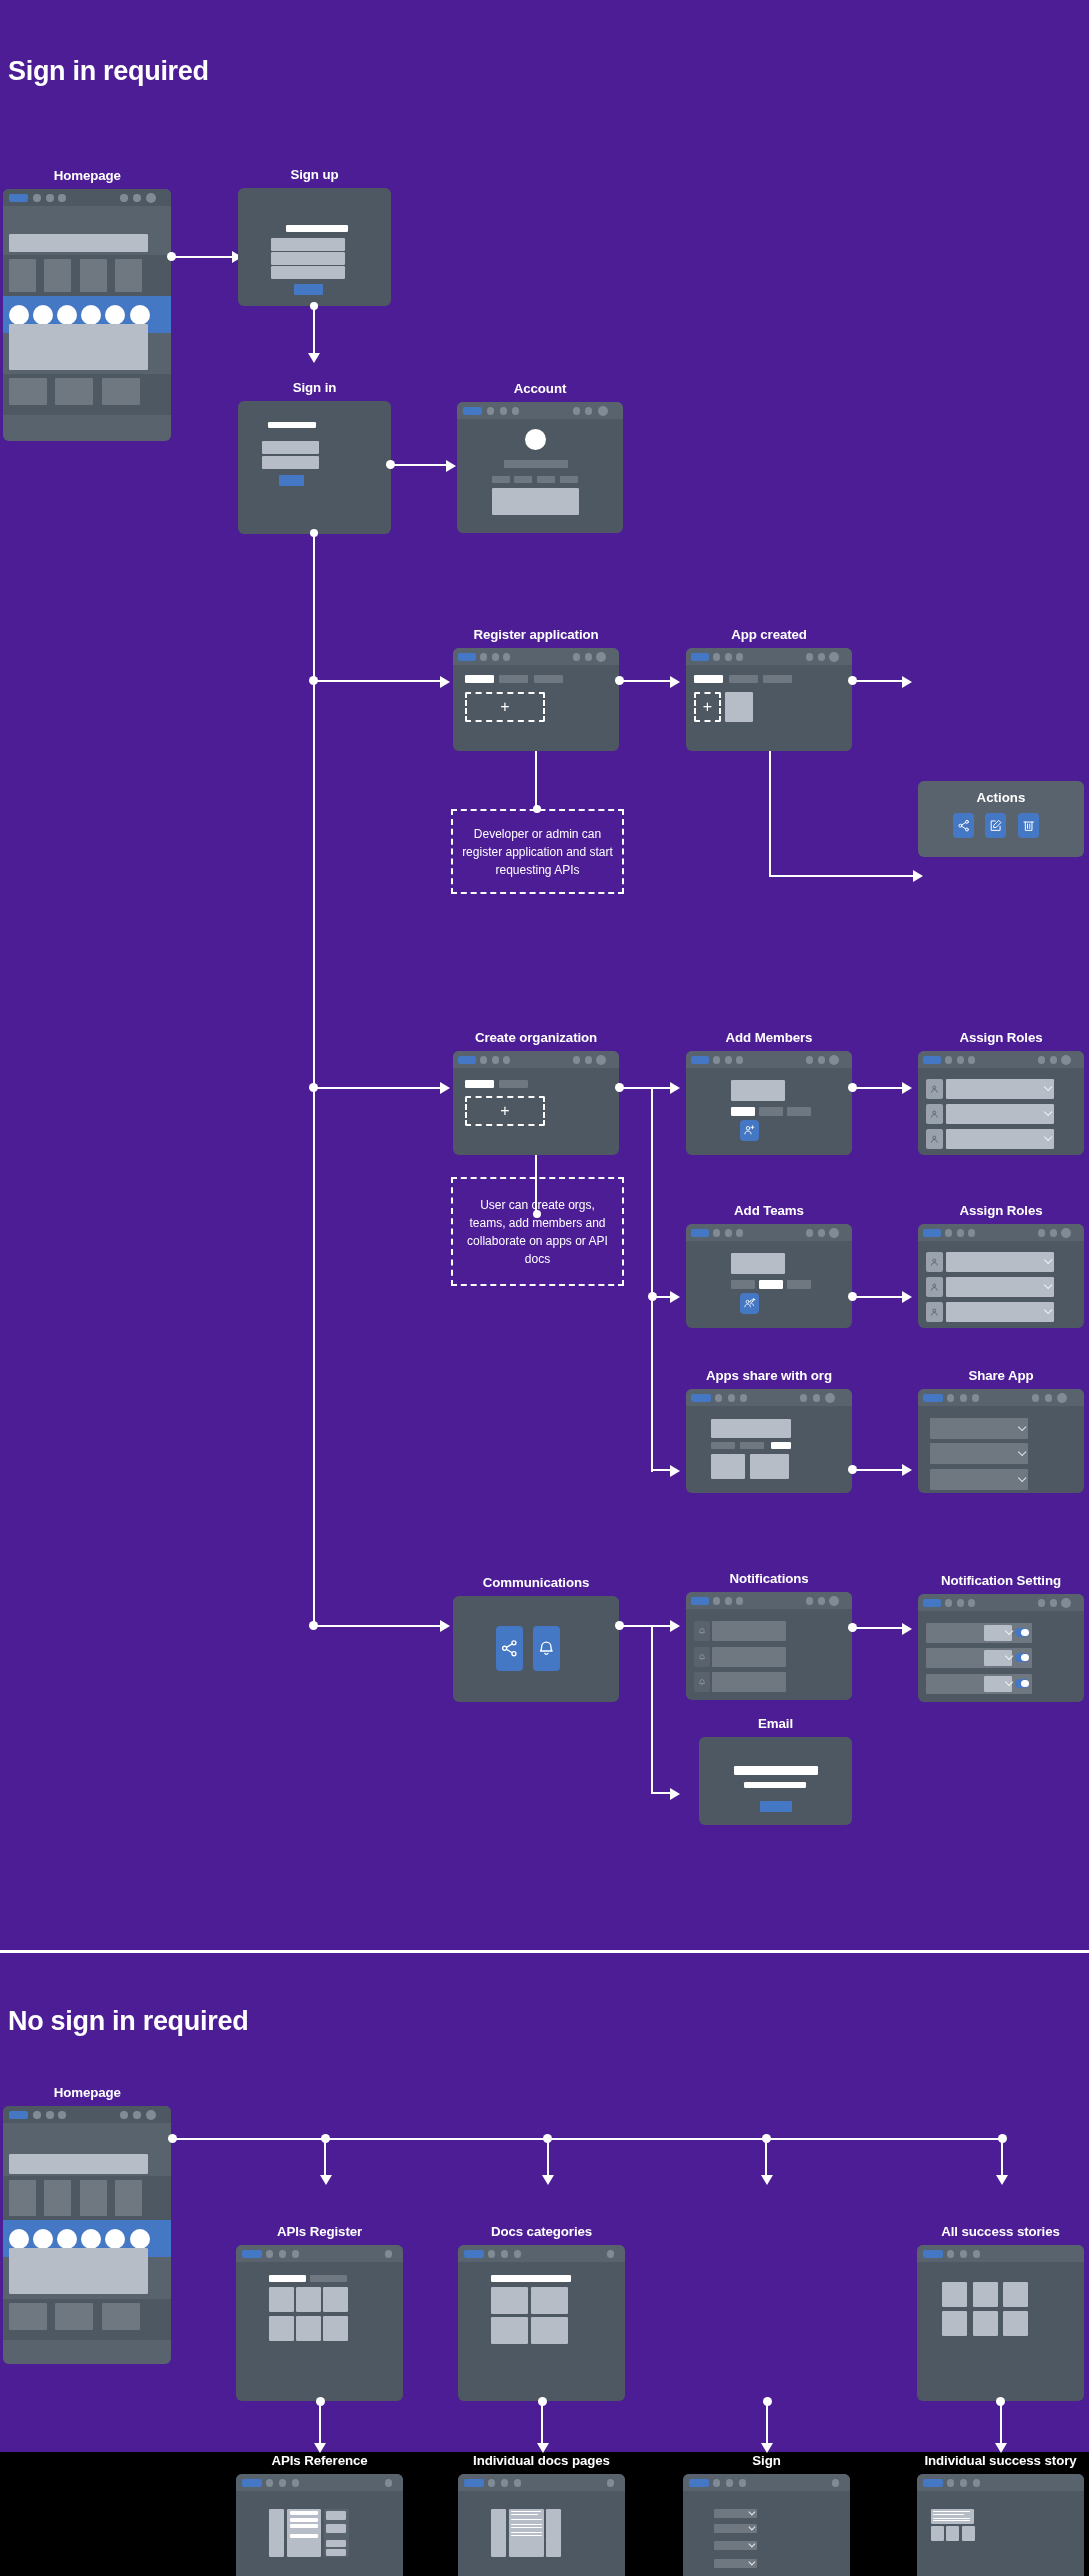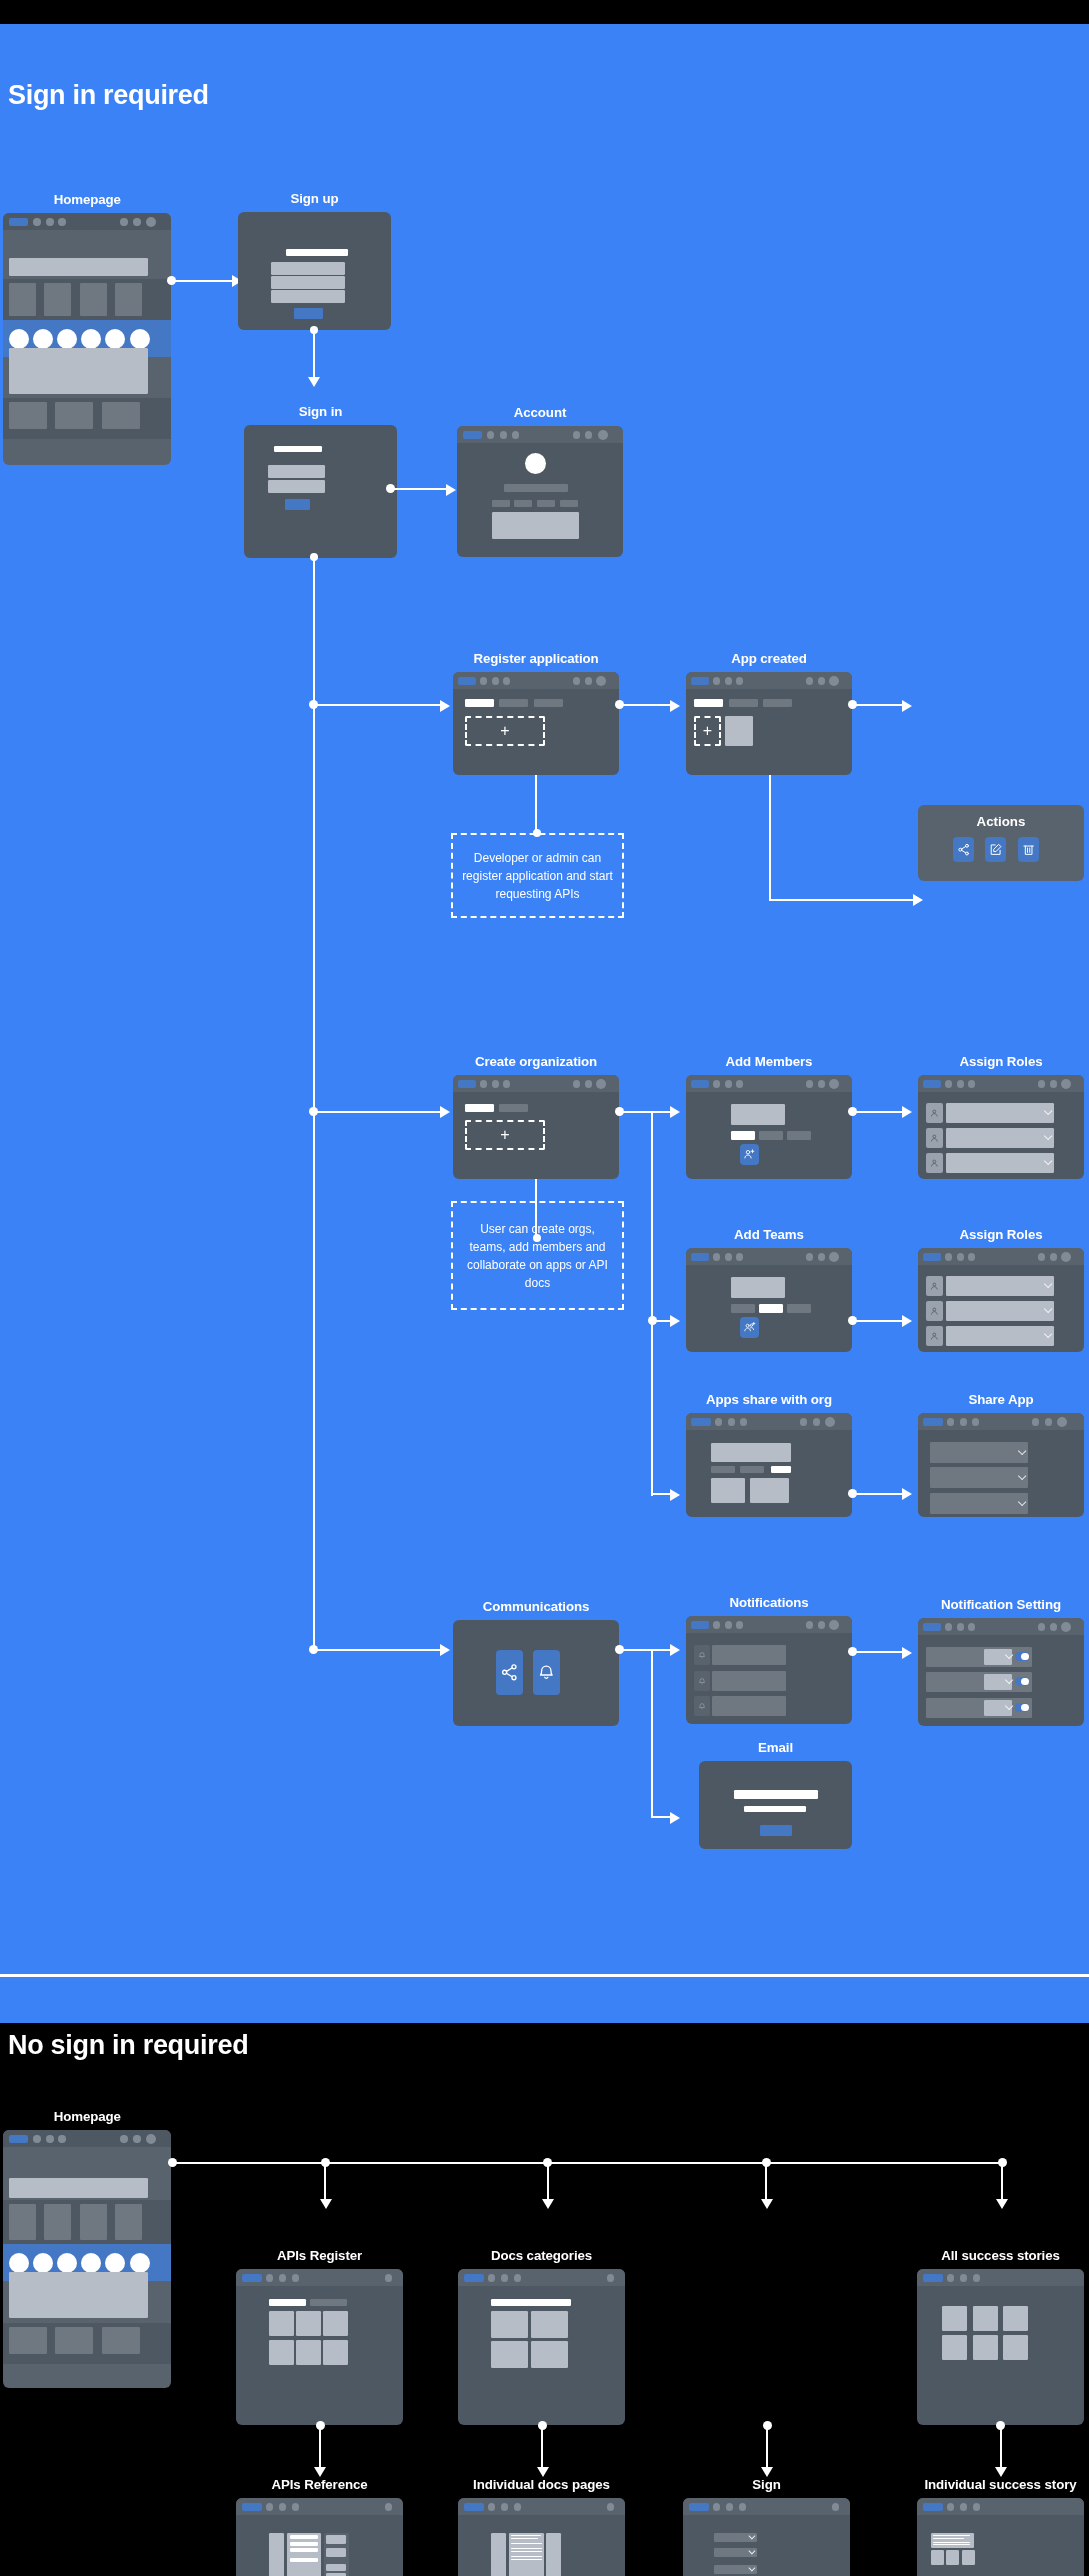--- a/index.html
+++ b/index.html
@@ -2,21 +2,21 @@
 <html style="font-size:10.6px"><head>
 <meta charset="utf-8">
 <style>
   * { box-sizing: border-box; margin:0; padding:0; }
   html,body{
     background:#000;
     width:1089px; height:2576px;
     font-family:"Liberation Sans", sans-serif;
     overflow:hidden;
   }
-  .page { position:relative; width:1089px; height:1999px; background:#3b82f6;margin-top:24px; }
+  .page { position:relative; width:1089px; height:2452px; background:#4c1d95; }
 
   .section-title{
     position:absolute;
     color:#fff;
     font-size:27px;
     font-weight:600;
     letter-spacing:-0.3px;
     white-space:nowrap;
   }
   .divider{
@@ -160,21 +160,21 @@
       <div class="blk light" style="left:33px; top:64px; width:74px; height:12.6px;"></div>
       <div class="blk light" style="left:33px; top:78px; width:74px; height:12.6px;"></div>
       <div class="blk blue" style="left:56px; top:96px; width:28.6px; height:10.6px;"></div>
     </div>
   </div>
 
   <div class="knob-sm" style="left:310px; top:302px;"></div>
   <div class="ln ln-v" style="left:313px; top:306px; height:53px;"></div>
   <div class="arrow-d" style="left:308px; top:353px;"></div>
 
-  <div class="node" style="left:244px; top:401px; width:153px; height:133px;">
+  <div class="node" style="left:238px; top:401px; width:153px; height:133px;">
     <div class="node-label">Sign in</div>
     <div class="frame">
       <div class="blk white" style="left:30px; top:21px; width:48px; height:6px;"></div>
       <div class="blk light" style="left:24px; top:40px; width:57px; height:12.6px;"></div>
       <div class="blk light" style="left:24px; top:55px; width:57px; height:12.6px;"></div>
       <div class="blk blue" style="left:41px; top:74px; width:25px; height:10.6px;"></div>
     </div>
   </div>
 
   <div class="knob" style="left:386px; top:460px;"></div>

